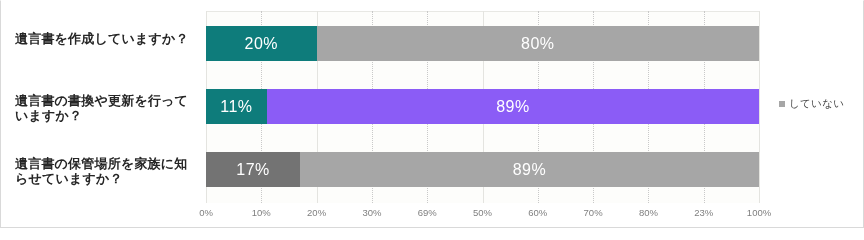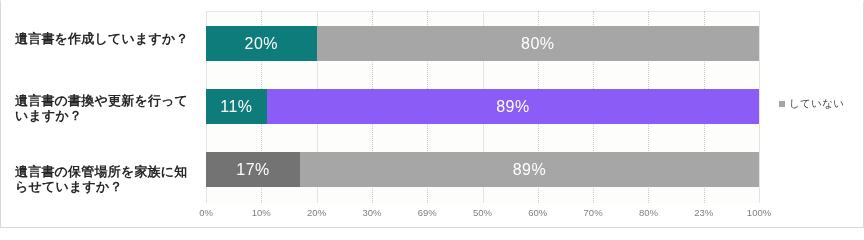--- a/index.html
+++ b/index.html
@@ -126,21 +126,21 @@
     letter-spacing: 0.3px;
   }
 </style>
 </head>
 <body>
 
 <div id="chart-frame">
 
   <div class="cat-label" style="top:30px;">遺言書を作成していますか？</div>
   <div class="cat-label" style="top:92px;">遺言書の書換や更新を行っていますか？</div>
-  <div class="cat-label" style="top:155px;margin-top:8px;">遺言書の保管場所を家族に知らせていますか？</div>
+  <div class="cat-label" style="top:155px;">遺言書の保管場所を家族に知らせていますか？</div>
 
   <div id="plot-area">
     <div class="plot-bg"></div>
 
     <div class="gridline solid" style="left:0%;"></div>
     <div class="gridline" style="left:10%;"></div>
     <div class="gridline solid" style="left:20%;"></div>
     <div class="gridline" style="left:30%;"></div>
     <div class="gridline" style="left:40%;"></div>
     <div class="gridline solid" style="left:50%;"></div>

